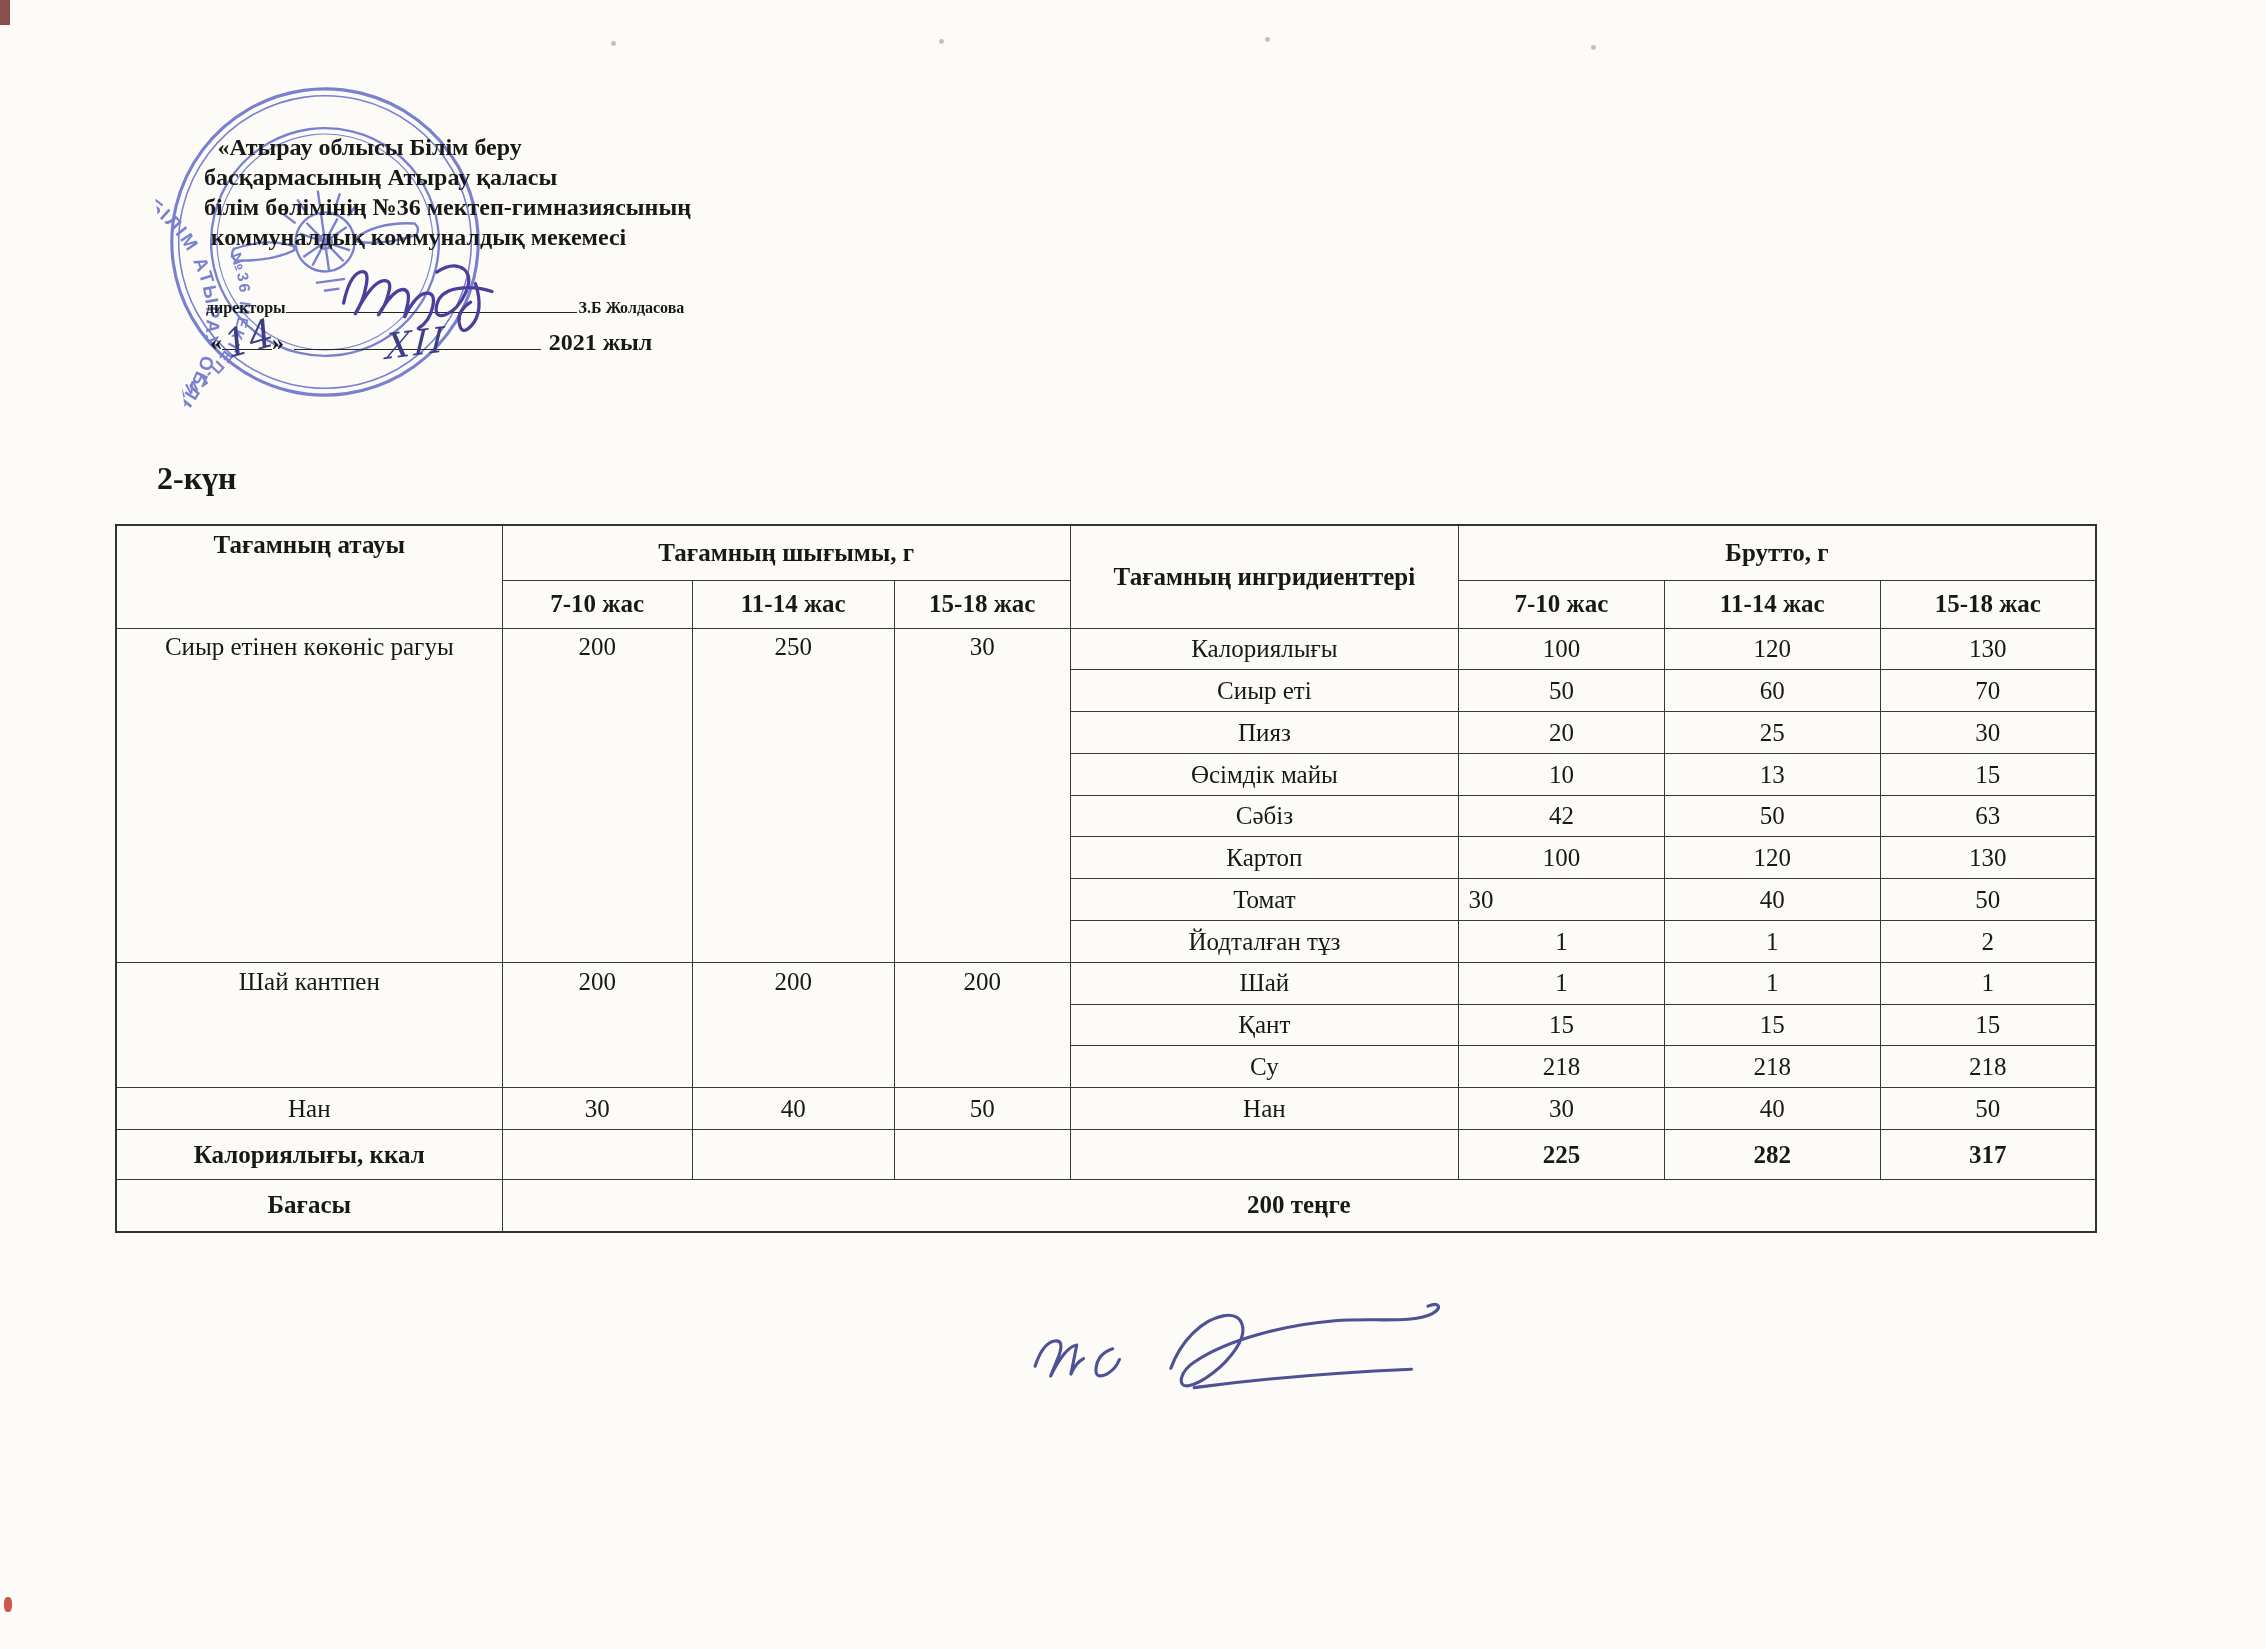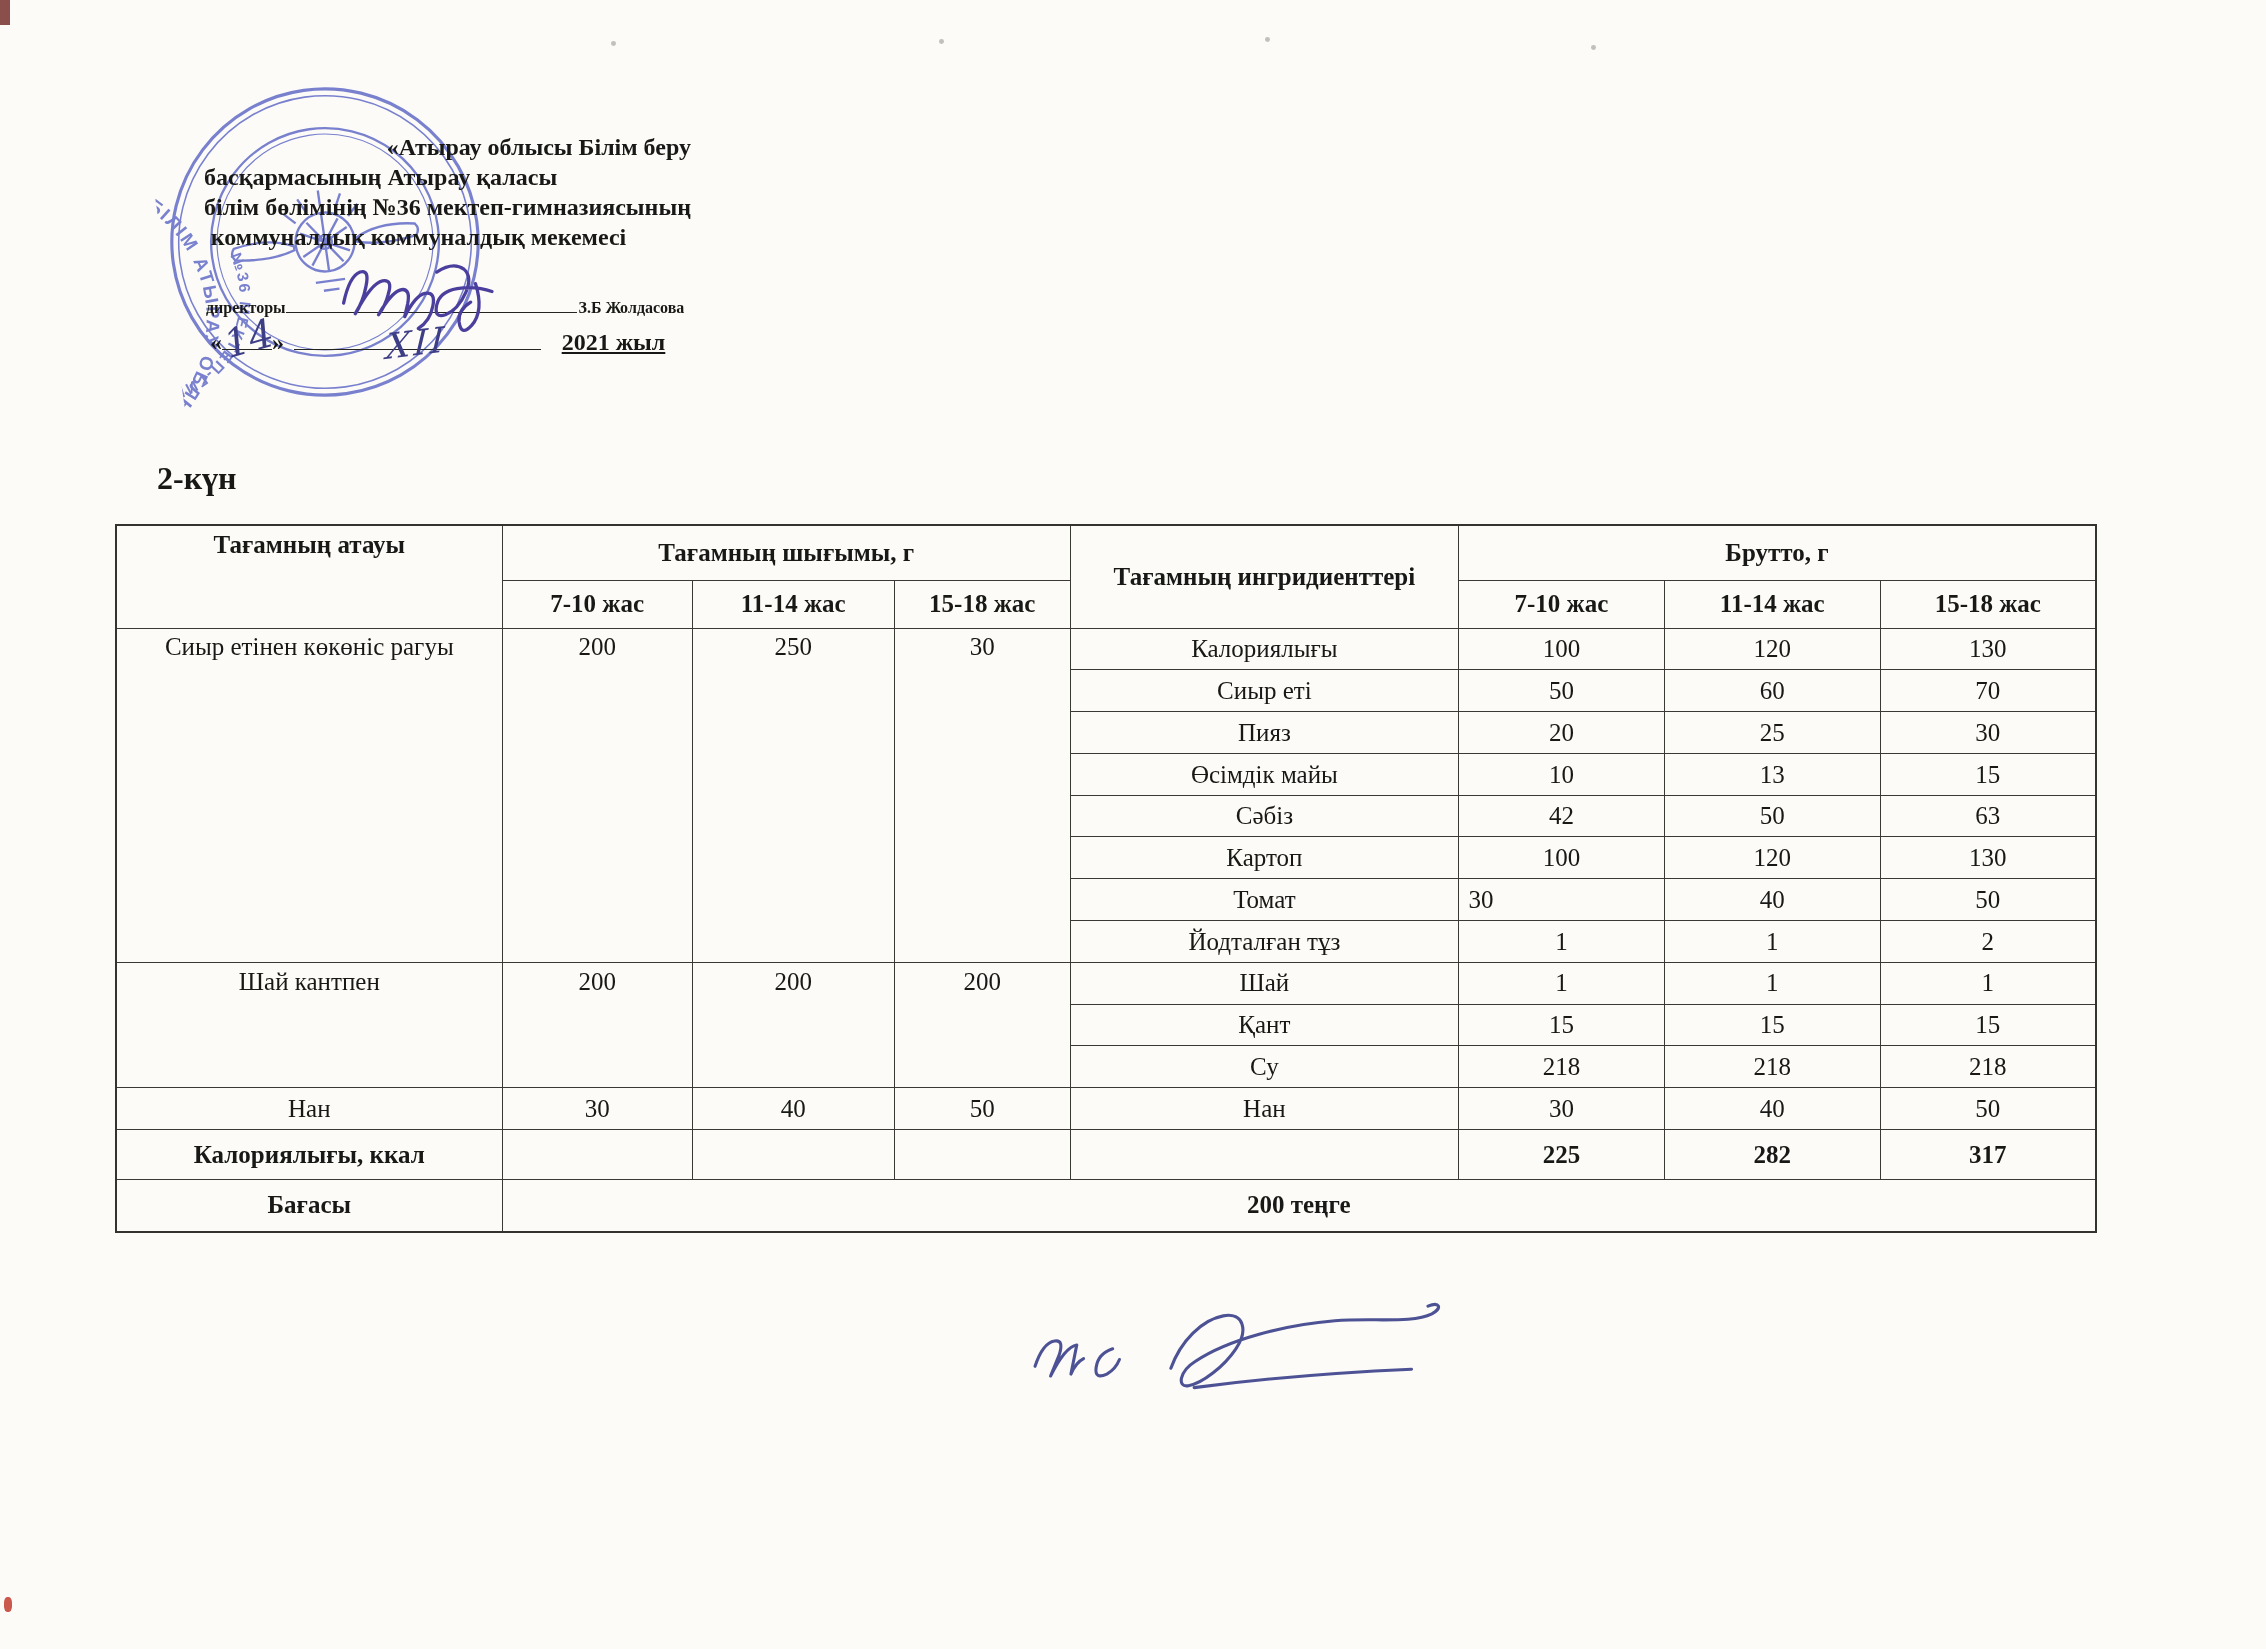--- a/index.html
+++ b/index.html
@@ -24,38 +24,38 @@
     width:324px; height:324px;
     opacity:.78;
     transform:rotate(-8deg);
     z-index:1;
   }
   .stamp text { fill:#5560c4; font-family:"Liberation Sans", sans-serif; font-weight:bold; }
 
   
   .org-block { position:absolute; left:204px; top:132px; z-index:2; }
   .org-line { font-size:24px; font-weight:bold; line-height:30px; white-space:nowrap; }
-  .org-line.ind1 { padding-left:13.6px;text-align:right; }
+  .org-line.ind1 { padding-left:13.6px; }
   .org-line.ind4 { padding-left:6.8px; }
 
   .director-line { position:absolute; left:206px; top:289px; z-index:2; font-size:16px; font-weight:bold; white-space:nowrap; }
   .date-line { position:absolute; left:210px; top:326px; z-index:2; font-size:24px; font-weight:bold; white-space:nowrap; }
   .uline { display:inline-block; border-bottom:1.9px solid #25251f; height:23px; vertical-align:baseline; position:relative; }
   .w-sig { width:291px; }
   .w-day { width:50px; }
   .w-month { width:247px; margin-left:9.7px; }
   .hand {
     position:absolute; color:#3e3e86;
     font-family:"DejaVu Serif", serif; font-style:italic; font-weight:normal;
     pointer-events:none;
   }
   .hand-day { font-size:39px; left:1.9px; bottom:-11.6px; transform:rotate(-16deg); }
   .hand-month { font-size:35px; left:92px; bottom:-13.6px; transform:rotate(-7deg) skewX(-10deg); letter-spacing:2.9px; }
   .after-name { margin-left:1.9px; }
-  .year-label { margin-left:21px;text-decoration:underline; }
+  .year-label { margin-left:8px; }
 
   .sig-svg { position:absolute; z-index:3; }
   .sig-director { left:328px; top:241px; }
   .sig-bottom { left:1004px; top:1273px; }
 
   
   .day-title { position:absolute; left:157px; top:460px; font-size:32px; font-weight:bold; z-index:2; }
 
   
   .menu-wrap { position:absolute; left:115px; top:524px; width:1982px; z-index:2; }

